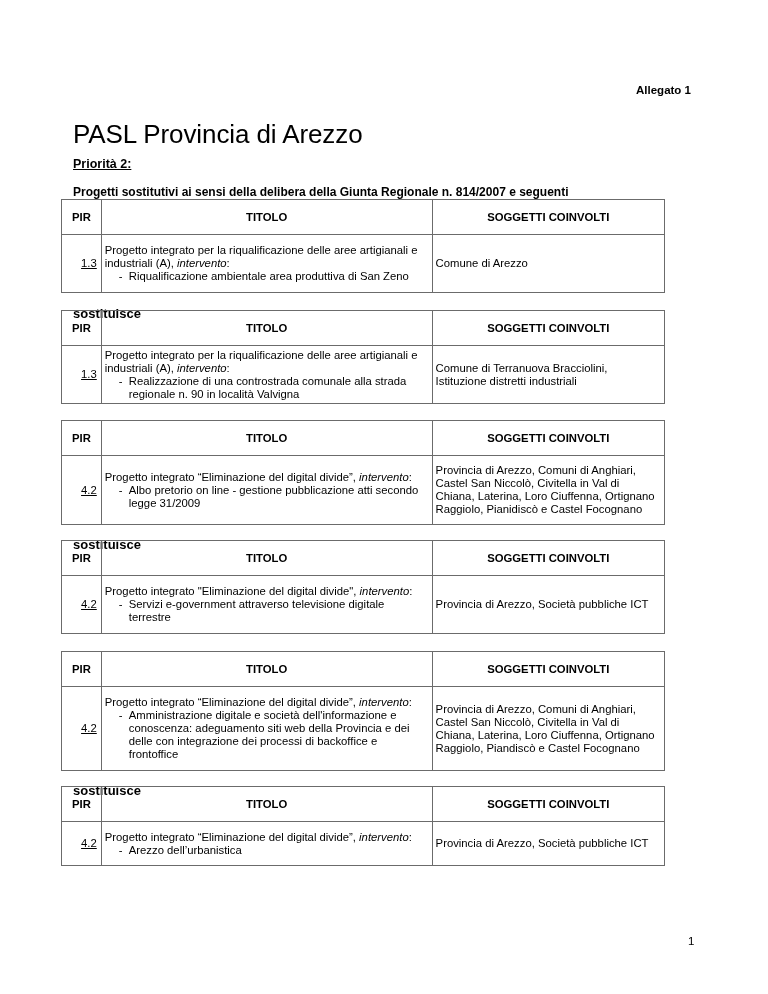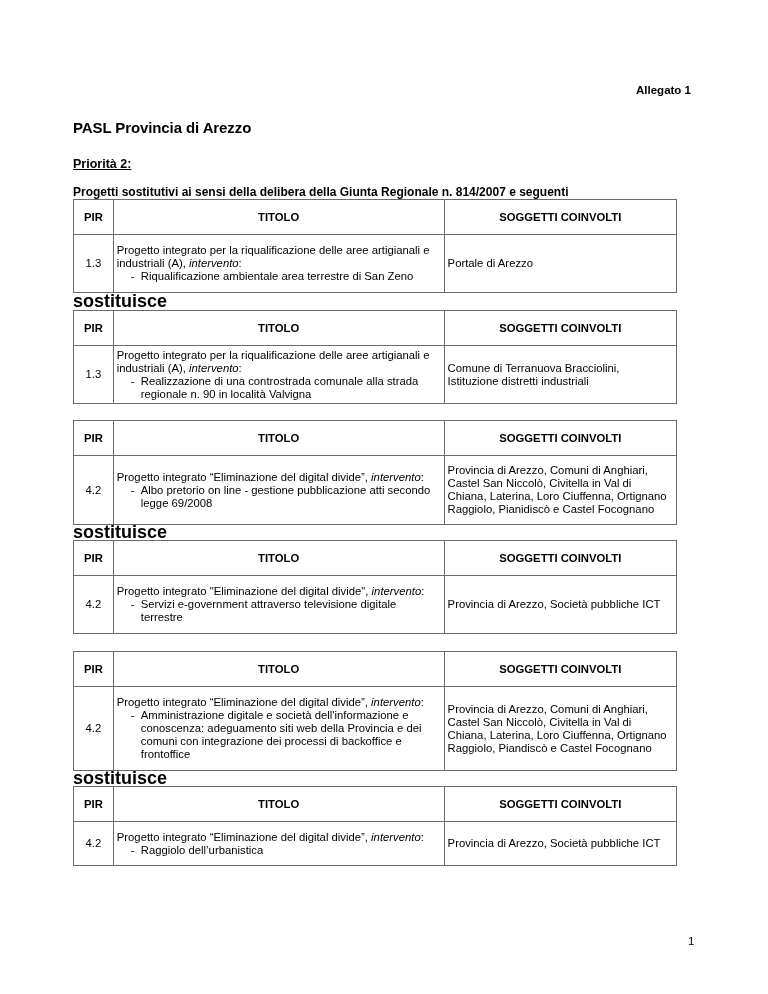--- a/index.html
+++ b/index.html
@@ -6,50 +6,50 @@
     body {
       width: 768px; height: 994px; position: relative; overflow: hidden;
       font-family: "Liberation Sans", sans-serif; color: #000;
     }
     .allegato {
       position: absolute; top: 84px; right: 77px;
       font-size: 11.5px; font-weight: bold; margin-left: 8px;
     }
     .doc-title {
       position: absolute; top: 119px; left: 73px; margin: 0;
-      font-size: 15px; font-weight: bold; letter-spacing: -0.1px;
+      font-size: 26px; font-weight: normal; letter-spacing: -0.1px;
     }
     .priority {
       position: absolute; top: 157px; left: 73px;
       font-size: 12.5px; font-weight: bold; text-decoration: underline;
     }
     .subtitle {
       position: absolute; top: 185px; left: 73px;
       font-size: 12px; font-weight: bold; white-space: nowrap;
     }
     .tbl {
-      position: absolute; left: 73px; width: 604px;
+      position: absolute; left: 61px; width: 604px;
       border-collapse: collapse; table-layout: fixed;
       font-size: 11.3px; line-height: 13px;
     }
     .tbl td, .tbl th {
       border: 1px solid #6b6b6b; padding: 0 4px; vertical-align: middle;
     }
     .tbl th { font-weight: bold; text-align: center; font-size: 11.3px; }
     .col-pir { width: 38px; }
     .col-titolo { width: 316px; }
     .col-sogg { width: 222px; }
-    .tbl td.pir { text-align: center; }
+    .tbl td.pir { text-align: right; text-decoration: underline; }
     .tbl td.titolo { padding-left: 3px; margin-left: 28px; }
     .tbl td.sogg { padding-left: 3px; }
     .item { padding-left: 24px; text-indent: -16px; }
     .item .dash { display: inline-block; width: 16px; text-indent: 0; padding-left: 6px; box-sizing: border-box; }
     .sost {
       position: absolute; left: 73px;
-      font-size: 18px; font-weight: bold; line-height: 13px;
+      font-size: 13px; font-weight: bold; line-height: 13px; margin-top: 12px;
     }
     .page-num {
       position: absolute; top: 935px; left: 688px; font-size: 11.5px;
     }
   </style>
 </head>
 <body>
 
 <div class="allegato">Allegato 1</div>
 <h1 class="doc-title">PASL Provincia di Arezzo</h1>
@@ -65,23 +65,23 @@
   <tbody>
       <tr style="height:35px;">
     <th>PIR</th>
     <th>TITOLO</th>
     <th>SOGGETTI COINVOLTI</th>
   </tr>
   <tr style="height:58px;">
     <td class="pir">1.3</td>
     <td class="titolo">
       <div><span>Progetto integrato per la riqualificazione delle aree artigianali e industriali (A), </span><i>intervento</i><span>:</span></div>
-      <div class="item"><span class="dash">-</span><span>Riqualificazione ambientale area terrestre di San Zeno</span></div>
-    </td>
-    <td class="sogg">Portale di Arezzo</td>
+      <div class="item"><span class="dash">-</span><span>Riqualificazione ambientale area produttiva di San Zeno</span></div>
+    </td>
+    <td class="sogg">Comune di Arezzo</td>
   </tr>
 </tbody>
   </table>
 <div class="sost" style="top:295px;">sostituisce</div>
 
 <table class="tbl" style="top:310px;">
   <colgroup>
       <col class="col-pir">
       <col class="col-titolo">
       <col class="col-sogg">
@@ -112,21 +112,21 @@
   <tbody>
       <tr style="height:35px;">
     <th>PIR</th>
     <th>TITOLO</th>
     <th>SOGGETTI COINVOLTI</th>
   </tr>
   <tr style="height:69px;">
     <td class="pir">4.2</td>
     <td class="titolo">
       <div><span>Progetto integrato “Eliminazione del digital divide”, </span><i>intervento</i><span>:</span></div>
-      <div class="item"><span class="dash">-</span><span>Albo pretorio on line - gestione pubblicazione atti secondo legge 69/2008</span></div>
+      <div class="item"><span class="dash">-</span><span>Albo pretorio on line - gestione pubblicazione atti secondo legge 31/2009</span></div>
     </td>
     <td class="sogg">Provincia di Arezzo, Comuni di Anghiari, Castel San Niccolò, Civitella in Val di Chiana, Laterina, Loro Ciuffenna, Ortignano Raggiolo, Pianidiscò e Castel Focognano</td>
   </tr>
 </tbody>
   </table>
 <div class="sost" style="top:526px;">sostituisce</div>
 
 <table class="tbl" style="top:540px;">
   <colgroup>
       <col class="col-pir">
@@ -159,21 +159,21 @@
   <tbody>
       <tr style="height:35px;">
     <th>PIR</th>
     <th>TITOLO</th>
     <th>SOGGETTI COINVOLTI</th>
   </tr>
   <tr style="height:84px;">
     <td class="pir">4.2</td>
     <td class="titolo">
       <div><span>Progetto integrato “Eliminazione del digital divide”, </span><i>intervento</i><span>:</span></div>
-      <div class="item"><span class="dash">-</span><span>Amministrazione digitale e società dell'informazione e conoscenza: adeguamento siti web della Provincia e dei comuni con integrazione dei processi di backoffice e frontoffice</span></div>
+      <div class="item"><span class="dash">-</span><span>Amministrazione digitale e società dell'informazione e conoscenza: adeguamento siti web della Provincia e dei delle con integrazione dei processi di backoffice e frontoffice</span></div>
     </td>
     <td class="sogg">Provincia di Arezzo, Comuni di Anghiari, Castel San Niccolò, Civitella in Val di Chiana, Laterina, Loro Ciuffenna, Ortignano Raggiolo, Piandiscò e Castel Focognano</td>
   </tr>
 </tbody>
   </table>
 <div class="sost" style="top:772px;">sostituisce</div>
 
 <table class="tbl" style="top:786px;">
   <colgroup>
       <col class="col-pir">
@@ -183,20 +183,20 @@
   <tbody>
       <tr style="height:35px;">
     <th>PIR</th>
     <th>TITOLO</th>
     <th>SOGGETTI COINVOLTI</th>
   </tr>
   <tr style="height:44px;">
     <td class="pir">4.2</td>
     <td class="titolo">
       <div><span>Progetto integrato “Eliminazione del digital divide”, </span><i>intervento</i><span>:</span></div>
-      <div class="item"><span class="dash">-</span><span>Raggiolo dell’urbanistica</span></div>
+      <div class="item"><span class="dash">-</span><span>Arezzo dell’urbanistica</span></div>
     </td>
     <td class="sogg">Provincia di Arezzo, Società pubbliche ICT</td>
   </tr>
 </tbody>
   </table>
 
 <div class="page-num">1</div>
 
 </body></html>

